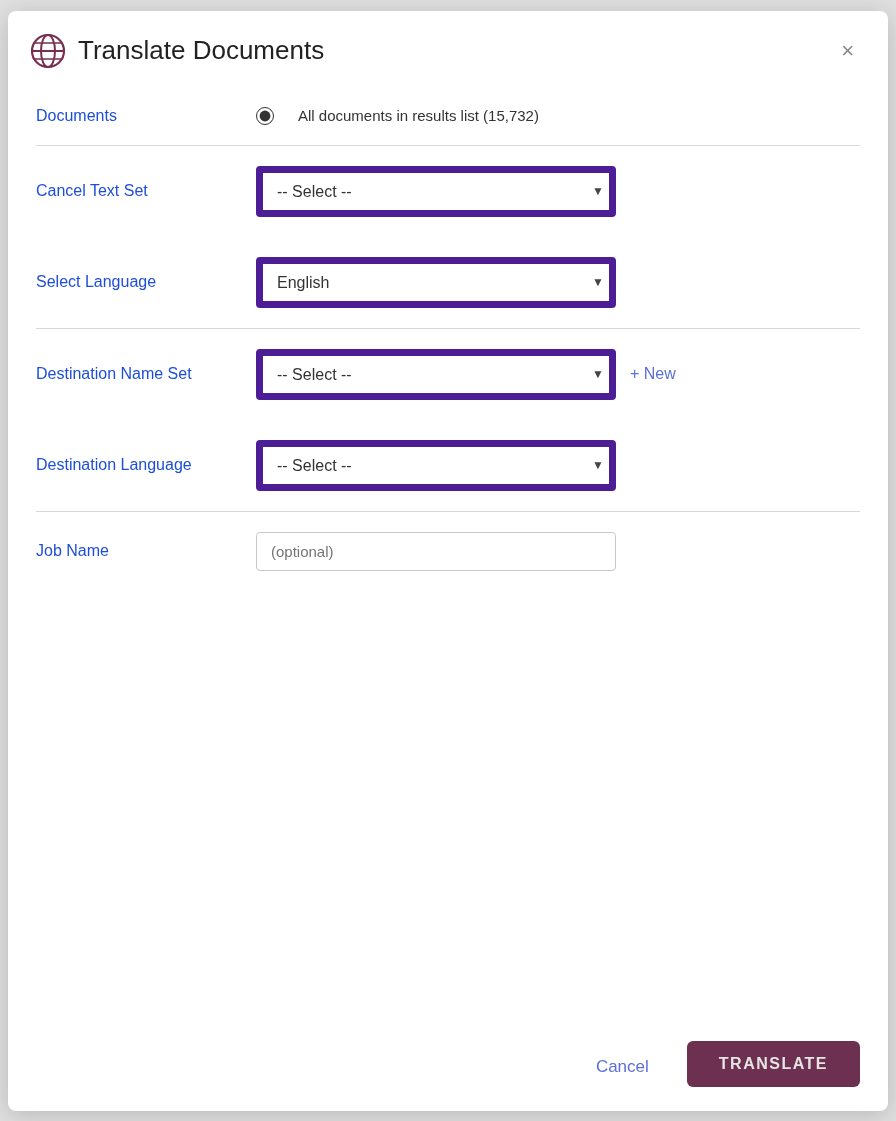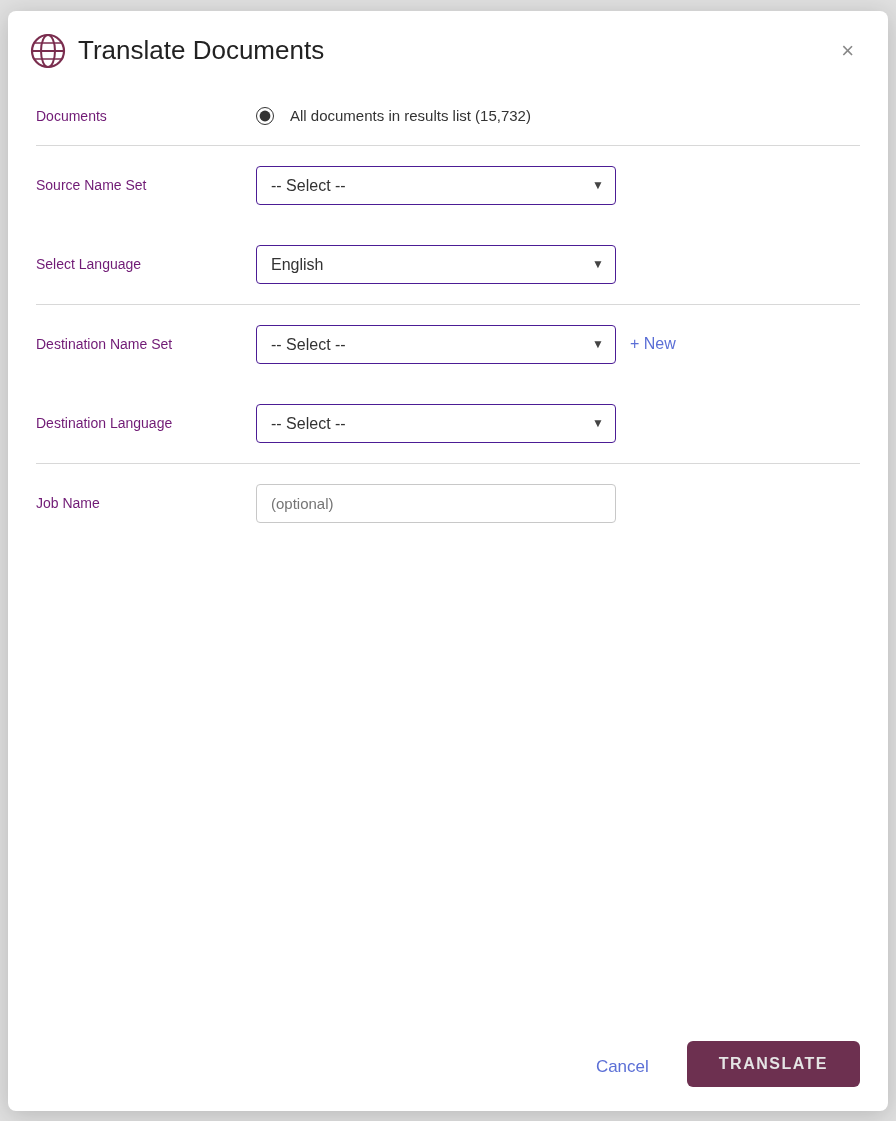--- a/index.html
+++ b/index.html
@@ -77,57 +77,57 @@
     }
 
     .field-row {
       display: flex;
       align-items: center;
       padding: 20px 0;
     }
 
     .field-label {
       width: 220px;
-      font-size: 14px;
-      color: #701a75;
+      font-size: 16px;
+      color: #1d4ed8;
       flex-shrink: 0;
     }
 
     .field-control {
       flex: 1;
       display: flex;
       align-items: center;
       gap: 14px;
     }
 
     .radio-group {
       display: flex;
       align-items: center;
-      gap: 16px;
+      gap: 24px;
       font-size: 15px;
       color: #333;
     }
 
     .radio-input {
       width: 18px;
       height: 18px;
       accent-color: #333;
       cursor: pointer;
     }
 
     .select-wrapper {
       position: relative;
       width: 360px;
     }
 
     .select-control {
       width: 100%;
       appearance: none;
       -webkit-appearance: none;
-      border: 1px solid #4c1d95;
+      border: 7px solid #4c1d95;
       border-radius: 4px;
       padding: 10px 41px 10px 14px;
       font-size: 16px;
       color: #333;
       background: #fff;
       cursor: pointer;
       outline: none;
     }
 
     .select-arrow {
@@ -223,21 +223,21 @@
         <div class="radio-group">
           <input type="radio" class="radio-input" name="documents" checked="" style="">
           <span>All documents in results list (15,732)</span>
         </div>
       </div>
     </div>
 
     <hr class="section-divider">
 
     <div class="field-row">
-      <span class="field-label">Source Name Set</span>
+      <span class="field-label">Cancel Text Set</span>
       <div class="field-control">
         <div class="select-wrapper">
           <select class="select-control">
             <option value="">-- Select --</option>
           </select>
           <span class="select-arrow">▼</span>
         </div>
       </div>
     </div>
 

